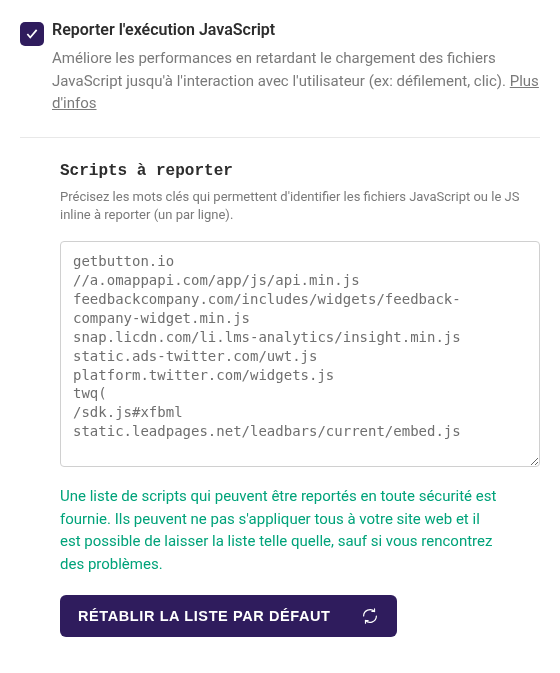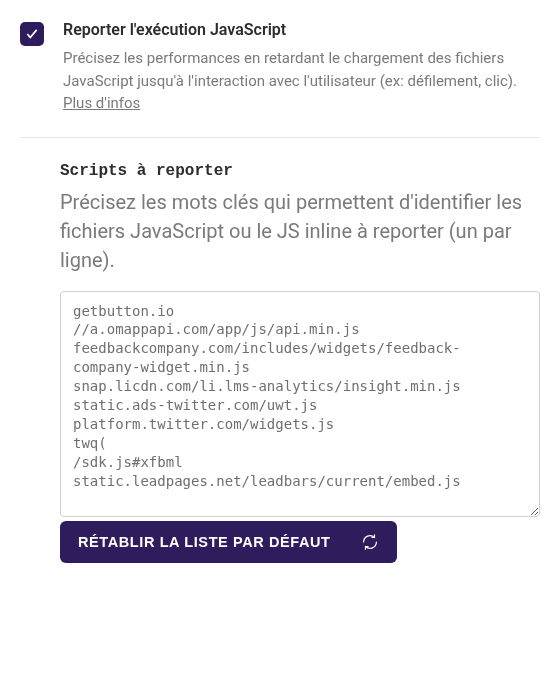--- a/index.html
+++ b/index.html
@@ -11,21 +11,21 @@
     width: 560px;
     height: 673px;
     overflow: hidden;
   }
   .container {
     padding: 20px 20px 20px 20px;
   }
   .row-head {
     display: flex;
     align-items: flex-start;
-    gap: 19px;
+    gap: 8px;
   }
   .checkbox {
     flex: none;
     width: 24px;
     height: 24px;
     border-radius: 5px;
     background: #2f1c5d;
     display: flex;
     align-items: center;
     justify-content: center;
@@ -65,21 +65,21 @@
     padding: 24px 0 0 40px;
   }
   .sub-title {
     font-size: 16px;
     font-weight: 600;
     color: #2d2d2d;
     margin-bottom: 8px;
     font-family: Liberation Mono, monospace;
   }
   .sub-desc {
-    font-size: 20px;
+    font-size: 13px;
     color: #7a7a7a;
     line-height: 1.45;
     margin-bottom: 16px;
   }
   .ta-wrap {
     position: relative;
   }
   textarea {
     width: 100%;
     height: 226px;
@@ -130,21 +130,21 @@
 
   <div class="row-head">
     <div class="checkbox">
       <svg viewBox="0 0 24 24">
           <polyline points="4 12 9 18 20 5"></polyline>
         </svg>
     </div>
     <div class="head-text">
       <div class="title">Reporter l'exécution JavaScript</div>
       <div class="description">
-        <span>Précisez les performances en retardant le chargement des fichiers JavaScript jusqu'à l'interaction avec l'utilisateur (ex: défilement, clic). </span><span class="underline">Plus d'infos</span>
+        <span>Améliore les performances en retardant le chargement des fichiers JavaScript jusqu'à l'interaction avec l'utilisateur (ex: défilement, clic). </span><span class="underline">Plus d'infos</span>
       </div>
     </div>
   </div>
 
   <hr class="divider">
 
   <div class="sub-section">
     <div class="sub-title">Scripts à reporter</div>
     <div class="sub-desc">Précisez les mots clés qui permettent d'identifier les fichiers JavaScript ou le JS inline à reporter (un par ligne).</div>
 
@@ -153,20 +153,21 @@
 //a.omappapi.com/app/js/api.min.js
 feedbackcompany.com/includes/widgets/feedback-company-widget.min.js
 snap.licdn.com/li.lms-analytics/insight.min.js
 static.ads-twitter.com/uwt.js
 platform.twitter.com/widgets.js
 twq(
 /sdk.js#xfbml
 static.leadpages.net/leadbars/current/embed.js</textarea>
     </div>
 
+    <div class="hint">Une liste de scripts qui peuvent être reportés en toute sécurité est fournie. Ils peuvent ne pas s'appliquer tous à votre site web et il est possible de laisser la liste telle quelle, sauf si vous rencontrez des problèmes.</div>
 
     <button class="btn-restore">
       <span>RÉTABLIR LA LISTE PAR DÉFAUT</span>
       <svg class="refresh" viewBox="0 0 24 24">
         <path d="M3.5 12a8.5 8.5 0 0 1 14.5-6"></path>
         <path d="M20.5 12a8.5 8.5 0 0 1-14.5 6"></path>
         <polyline points="18 2.5 18 6 14.5 6"></polyline>
         <polyline points="6 21.5 6 18 9.5 18"></polyline>
       </svg>
     </button>

